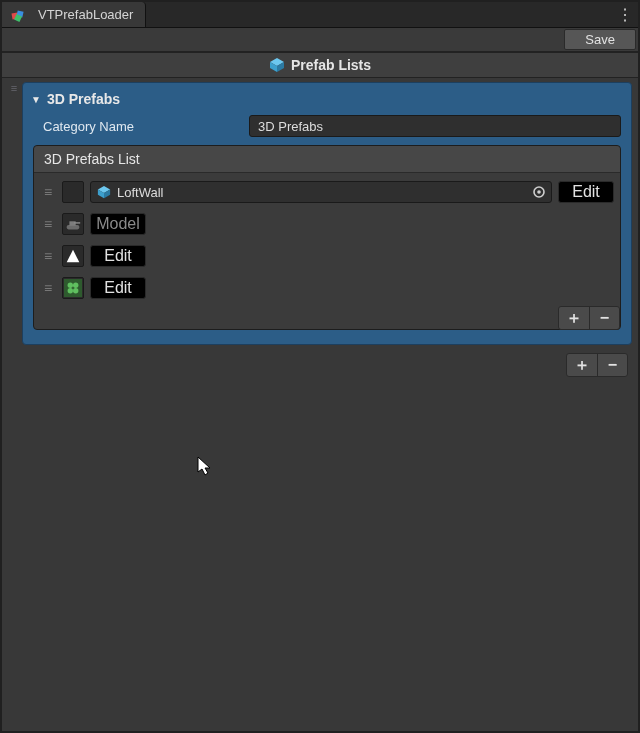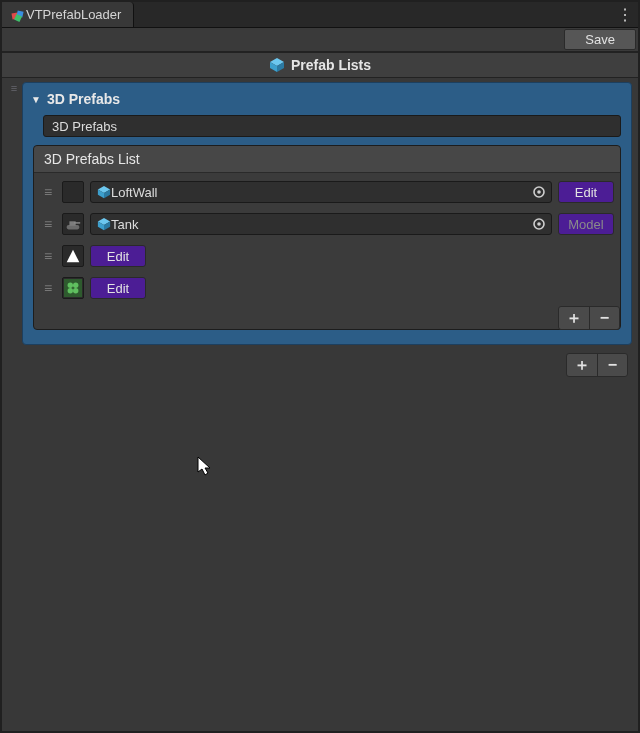--- a/index.html
+++ b/index.html
@@ -17,21 +17,21 @@
   .tabbar {
     height: 26px;
     background: #282828;
     display: flex;
     align-items: stretch;
     border-bottom: 1px solid #111;
   }
   .tab {
     display: flex;
     align-items: center;
-    gap: 0;
+    gap: 12px;
     padding: 0 12px 0 8px;
     background: #383838;
     border-right: 1px solid #111;
     border-top-right-radius: 4px;
     color: #d4d4d4;
     font-size: 13px;
   }
   .tabbar .spacer { flex: 1; }
   .tabbar .menu-btn {
     width: 26px;
@@ -187,41 +187,42 @@
   }
   .object-field {
     flex: 1;
     height: 22px;
     background: #2f2f2f;
     border: 1px solid #1a1a1a;
     border-radius: 3px;
     display: flex;
     align-items: center;
     padding: 0 4px 0 6px;
+    gap: 6px;
     color: #dcdcdc;
     font-size: 13px;
     position: relative;
   }
   .object-field .picker {
     margin-left: auto;
     width: 16px;
     height: 16px;
     display:flex;
     align-items:center;
     justify-content:center;
     color:#cfcfcf;
   }
   .row-btn {
     width: 56px;
     height: 22px;
-    background: #4c1d95;
+    background: #000000;
     border: 1px solid #2a2a2a;
     border-radius: 3px;
     color: #e2e2e2;
-    font-size: 13px;
+    font-size: 16px;
     display:flex;
     align-items:center;
     justify-content:center;
   }
   .row-btn.disabled { color: #8a8a8a; align-items: center; }
 
   
   .pm-footer {
     position: absolute;
     right: 0px;
@@ -317,20 +318,21 @@
     </span>
 
     <div class="category-box" style="flex:1;">
 
       <div class="foldout-row">
         <span class="foldout-tri">▼</span>
         <span>3D Prefabs</span>
       </div>
 
       <div class="prop-row">
+        <div class="prop-label">Category Name</div>
         <input class="text-field" value="3D Prefabs" style="">
       </div>
 
       <div class="list-box">
         <div class="list-title">3D Prefabs List</div>
 
         <div class="list-rows">
 
           <div class="list-row">
             <div class="row-drag">
@@ -362,36 +364,20 @@
             <div class="row-drag">
                 <span>≡</span>
               </div>
             <div class="row-thumb">
               <svg viewBox="0 0 20 20" width="18" height="18">
                   <rect x="3" y="11" width="14" height="5" rx="2" fill="#6b6b6b"></rect>
                   <rect x="6" y="7" width="7" height="5" fill="#7c7c7c"></rect>
                   <rect x="11" y="8" width="7" height="1.6" fill="#8a8a8a"></rect>
                 </svg>
             </div>
-            <div class="object-field">
-              <span class="ic">
-                <svg viewBox="0 0 16 16">
-                    <polygon points="8,1 15,5 8,9 1,5" fill="#6cc7ef"></polygon>
-                    <polygon points="1,5 8,9 8,15 1,11" fill="#3c9fcd"></polygon>
-                    <polygon points="15,5 8,9 8,15 15,11" fill="#2b7aa3"></polygon>
-                  </svg>
-              </span>
-              <span>Tank</span>
-              <span class="picker">
-                <svg viewBox="0 0 16 16">
-                    <circle cx="8" cy="8" r="5" fill="none" stroke="#cfcfcf" stroke-width="1.6"></circle>
-                    <circle cx="8" cy="8" r="1.8" fill="#cfcfcf"></circle>
-                  </svg>
-              </span>
-            </div>
             <div class="row-btn disabled">
               <span>Model</span>
             </div>
           </div>
 
           <div class="list-row">
             <div class="row-drag">
                 <span>≡</span>
               </div>
             <div class="row-thumb">

